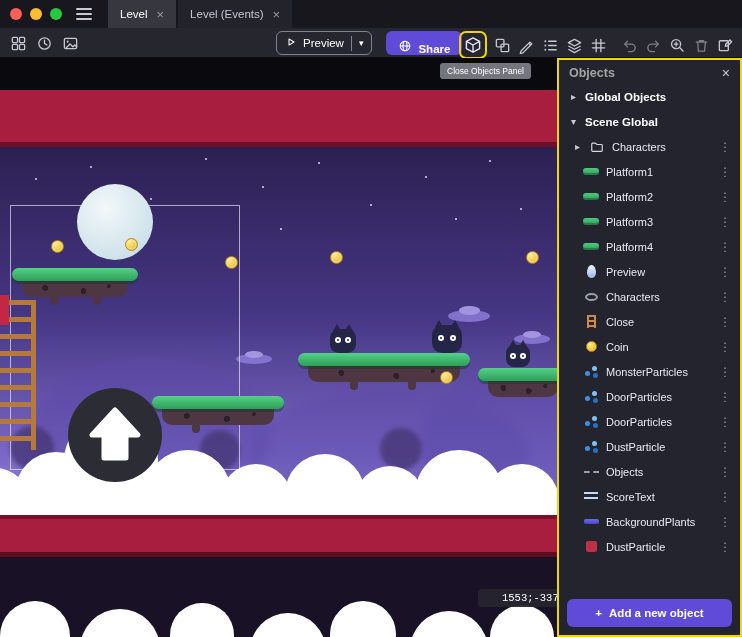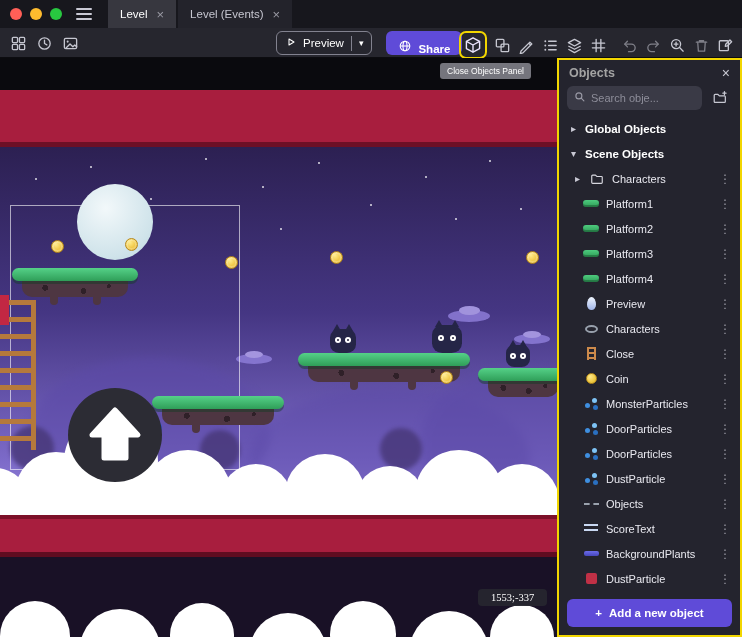--- a/index.html
+++ b/index.html
@@ -61,21 +61,21 @@
   .cloudband{position:absolute;left:-30px;top:392px;width:620px;height:70px}
   .cb{position:absolute;background:#fff;border-radius:50%}
   .cbase{position:absolute;left:0;top:42px;width:100%;height:28px;background:#fff}
   .mound{position:absolute;left:64px;top:356px;width:94px;height:94px;border-radius:50%;background:#fff}
   .mini-char{position:absolute;left:142px;top:356px;width:22px;height:26px}
   .mc-cap{position:absolute;left:4px;top:0;width:9px;height:9px;border-radius:50%;background:#d23c3c}
   .mc-body{position:absolute;left:7px;top:7px;width:13px;height:14px;border-radius:45%;background:#3a58c8}
   .arrow-ctl{position:absolute;left:68px;top:330px;width:94px;height:94px;border-radius:50%;background:#2c2c34;display:flex;align-items:center;justify-content:center}
   .band-bottom{position:absolute;left:0;top:457px;width:100%;height:42px;background:var(--crimson,#a81e3e);border-top:4px solid #7d1029;border-bottom:5px solid #5f0c20}
   .deep{position:absolute;left:0;top:499px;width:100%;height:80px;background:#191126;overflow:hidden}
-  .coord-badge{position:absolute;left:478px;top:531px;padding:3px 13px;background:rgba(38,38,46,.95);border-radius:4px;color:#fff;font-size:10.5px;font-family:Liberation Serif, serif;z-index:20}
+  .coord-badge{position:absolute;left:478px;top:531px;padding:3px 24px;background:rgba(38,38,46,.95);border-radius:4px;color:#fff;font-size:10.5px;font-family:Liberation Mono, monospace;z-index:20}
 
   
   .panel{position:absolute;left:557px;top:58px;width:185px;height:579px;background:#24242e;border:2px solid var(--highlight,#f2d600);display:flex;flex-direction:column;z-index:30}
   .p-head{display:flex;align-items:center;justify-content:space-between;padding:6px 10px 4px}
   .p-title{font-size:12.5px;font-weight:bold;color:#a3a3a3}
   .p-close{color:#c9c9d4;font-size:14px;line-height:1}
   .search-row{display:flex;align-items:center;gap:6px;padding:2px 8px 6px}
   .search-box{flex:1;display:flex;align-items:center;gap:5px;height:24px;background:#3a3a46;border-radius:6px;padding:0 7px;min-width:0}
   .search-input{flex:1;min-width:0;background:transparent;border:0;outline:0;color:#e8e8ee;font-size:11px;font-family:inherit}
   .search-input::placeholder{color:#8d8d99}
@@ -383,45 +383,28 @@
       <span>1553;-337</span>
     </div>
   </div>
 
   <div class="panel">
     <div class="p-head">
       <span class="p-title">Objects</span>
       <span class="p-close">×</span>
     </div>
 
-    <div class="search-row">
-      <div class="search-box">
-        <span>
-          <svg width="12" height="12" viewBox="0 0 16 16" fill="none" stroke="#9a9aa6" stroke-width="1.5" stroke-linecap="round">
-              <circle cx="6.5" cy="6.5" r="4"></circle>
-              <path d="M9.6 9.6 13.2 13.2"></path>
-            </svg>
-        </span>
-        <input class="search-input" placeholder="Search obje..." style="">
-      </div>
-      <span class="folder-add">
-        <svg width="16" height="16" viewBox="0 0 18 18" fill="none" stroke="#c6c7d1" stroke-width="1.4" stroke-linecap="round" stroke-linejoin="round">
-            <path d="M2.5 6c0-.6.4-1 1-1h3.2l1.6 1.6h5.7c.6 0 1 .4 1 1V13c0 .6-.4 1-1 1H3.5c-.6 0-1-.4-1-1z"></path>
-            <path d="M14 1.8v3.6M12.2 3.6h3.6"></path>
-          </svg>
-      </span>
-    </div>
 
     <div class="grow">
       <span class="ochev">▸</span>
       <span class="glabel">Global Objects</span>
     </div>
     <div class="grow">
       <span class="ochev">▾</span>
-      <span class="glabel">Scene Objects</span>
+      <span class="glabel">Scene Global</span>
     </div>
 
     <div class="orow folder-row">
       <span class="ochev">▸</span>
       <span class="oicon">
         <svg width="14" height="14" viewBox="0 0 16 16" fill="none" stroke="#d8d8e0" stroke-width="1.3" stroke-linejoin="round">
             <path d="M2 4.5c0-.55.45-1 1-1h3.2l1.6 1.6H13c.55 0 1 .45 1 1V12c0 .55-.45 1-1 1H3c-.55 0-1-.45-1-1z"></path>
           </svg>
       </span>
       <span class="olabel">Characters</span>

